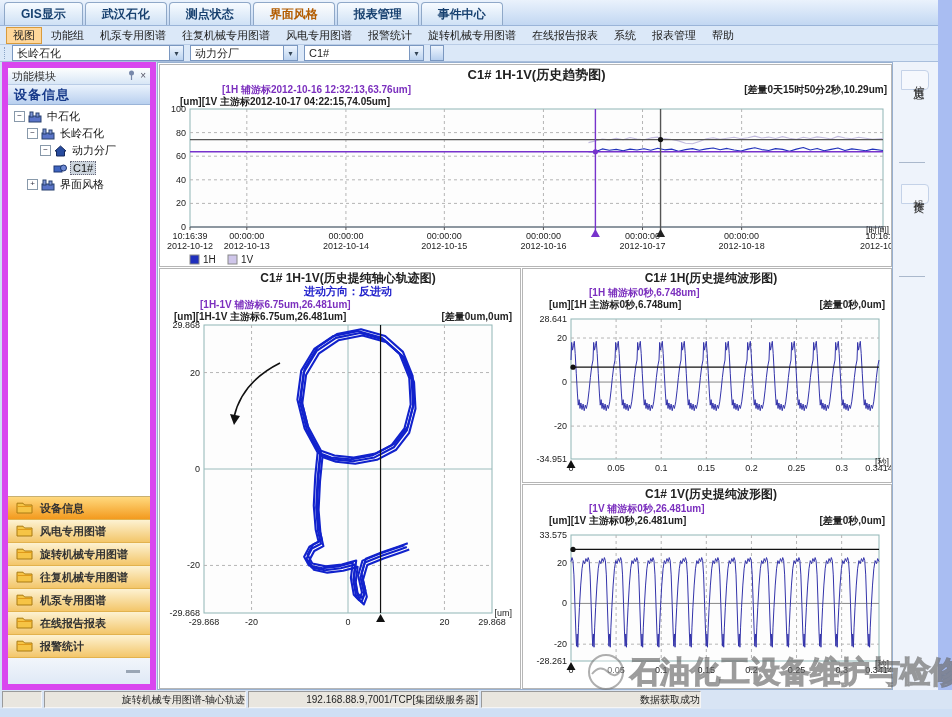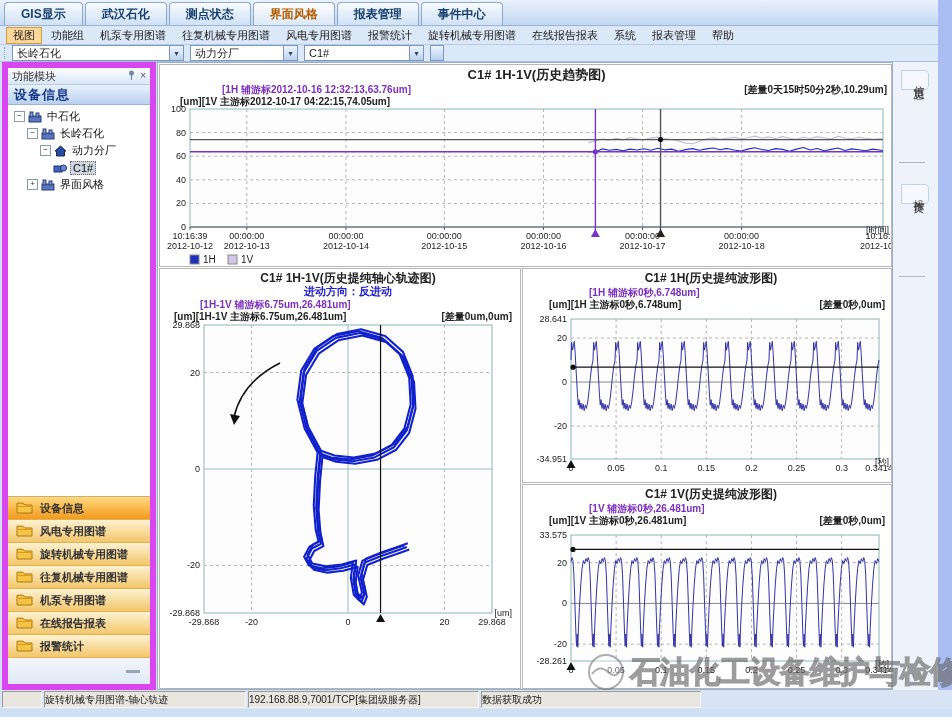--- a/index.html
+++ b/index.html
@@ -59,21 +59,21 @@
   .chart-panel svg{display:block;}
   
   #right-strip{position:absolute;left:893px;top:62px;width:45px;height:628px;background:#eef3fb;}
   .vtab{position:absolute;left:8px;width:22px;writing-mode:vertical-rl;text-orientation:mixed;
     font-size:11px;color:#333;letter-spacing:2px;padding:6px 2px;background:#f5f8fd;border:1px solid #c4d2e8;border-radius:0 4px 4px 0;}
   .vtab-rule{position:absolute;left:6px;width:26px;border-top:1px solid #aab8cc;}
   
   #right-edge{position:absolute;left:938px;top:0;width:14px;height:717px;background:#a9bdf2;}
   
   #status-bar{position:absolute;left:0;top:690px;width:952px;height:19px;background:#d8e4f4;display:flex;align-items:center;padding-left:2px;box-sizing:border-box;}
-  .status-cell{height:15px;line-height:15px;text-align:left;font-size:10px;color:#222;background:#e9e6df;
+  .status-cell{height:15px;line-height:15px;text-align:right;font-size:10px;color:#222;background:#e9e6df;
     border:1px solid;border-color:#9a9a9a #f5f5f5 #f5f5f5 #9a9a9a;margin-right:2px;overflow:hidden;white-space:nowrap;}
   
   #watermark{position:absolute;left:584px;top:650px;display:flex;align-items:center;gap:2px;z-index:50;pointer-events:none;}
   #watermark .wm-text{font-size:30px;font-weight:bold;white-space:nowrap;color:rgba(255,255,255,0.18);
     -webkit-text-stroke:1.3px rgba(90,90,90,0.6);}
   #bottom-edge{position:absolute;left:0;top:709px;width:952px;height:8px;background:#cfdff4;}
 </style>
 </head>
 <body>
 

